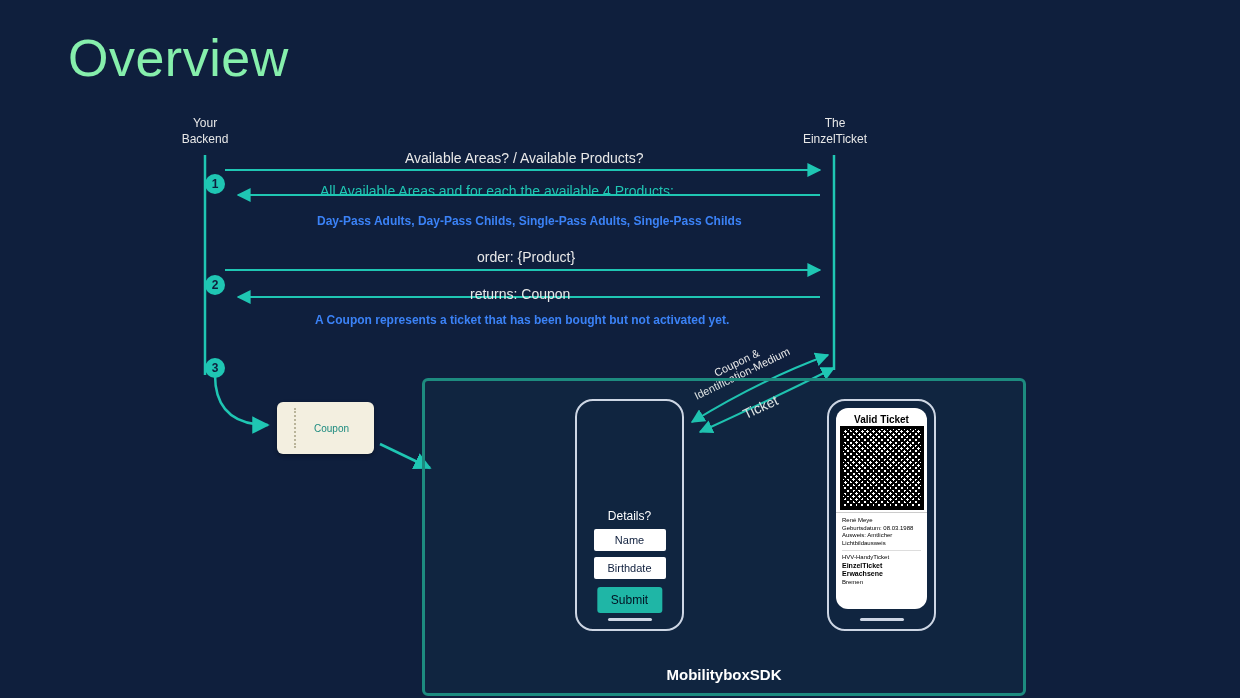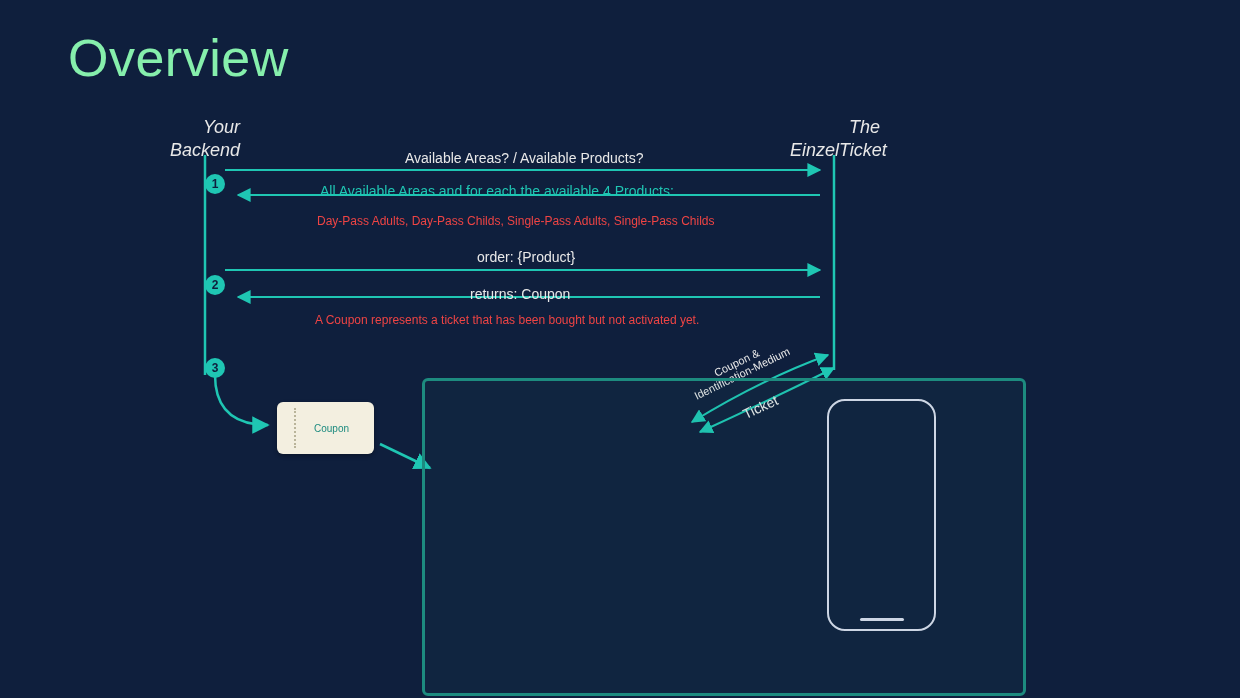--- a/index.html
+++ b/index.html
@@ -1,20 +1,20 @@
 <!DOCTYPE html>
 <html><head>
 <meta charset="utf-8">
 <style>
   html,body{margin:0;padding:0;width:1240px;height:698px;background:#0f1f3d;font-family:"Helvetica Neue",Arial,sans-serif;color:#fff;overflow:hidden;}
   .title{position:absolute;left:68px;top:28px;font-size:52px;font-weight:300;color:#86efac;letter-spacing:.5px;}
-  .lbl{position:absolute;font-size:18px;color:#e8e8e8;text-align:right;line-height:1.3;font-style:italic;}
+  .lbl{position:absolute;font-size:12px;color:#e8e8e8;text-align:center;line-height:1.3;}
   .step{position:absolute;width:20px;height:20px;border-radius:50%;background:#1fc6b3;color:#0f1f3d;font-size:12px;font-weight:600;display:flex;align-items:center;justify-content:center;}
   .msg{position:absolute;font-size:14px;color:#e8e8e8;}
-  .sub{position:absolute;font-size:12px;color:#ef4444;}
+  .sub{position:absolute;font-size:12px;color:#3b82f6;font-weight:bold;}
   svg.net{position:absolute;left:0;top:0;width:1240px;height:698px;pointer-events:none;}
   .coupon{position:absolute;left:277px;top:402px;width:97px;height:52px;background:#f3efe0;border-radius:6px;display:flex;align-items:center;justify-content:center;color:#1d8b7f;font-size:10px;box-shadow:0 2px 4px rgba(0,0,0,.3);}
   .coupon:before{content:"";position:absolute;left:17px;top:6px;bottom:6px;border-left:2px dotted #b9b49a;}
   .sdk{position:absolute;left:422px;top:378px;width:598px;height:312px;border:3px solid #1d8b7f;border-radius:6px;background:rgba(29,139,127,.06);}
   .sdk-title{position:absolute;left:0;right:0;bottom:10px;text-align:center;font-weight:700;font-size:15px;}
   .phone{position:absolute;top:18px;width:105px;height:228px;border:2px solid #cdd6e4;border-radius:18px;}
   .phone .bar{position:absolute;bottom:8px;left:50%;transform:translateX(-50%);width:44px;height:3px;background:#cdd6e4;border-radius:2px;}
   .p1{left:30px;}
   .p2{left:150px;}
   .p3{left:402px;}
@@ -78,16 +78,36 @@
 
 <div class="coupon">
     <span style="margin-left:12px">Coupon</span>
   </div>
 
 <div class="diag" style="left:687px;top:356px;transform:rotate(-26deg);white-space:pre-line;text-align:center;font-size:11px">Coupon &amp;
 Identification-Medium</div>
 <div class="diag" style="left:742px;top:399px;transform:rotate(-25deg);font-size:14px">Ticket</div>
 
 <div class="sdk">
-  <div class="phone p3">
+  <div class="phone p2">
+    <div style="position:absolute;top:108px;left:0;right:0;text-align:center;font-size:12px">Details?</div>
+    <div class="field" style="top:128px">Name</div>
+    <div class="field" style="top:156px">Birthdate</div>
+    <div class="btn" style="top:186px">Submit</div>
     <div class="bar"></div>
   </div>
+  <div class="phone p3">
+    <div class="ticket">
+      <h4>Valid Ticket</h4>
+      <div class="qr"></div>
+      <div class="tinfo">
+        <div>René Meye</div>
+        <div>Geburtsdatum: 08.03.1988</div>
+        <div>Ausweis: Amtlicher Lichtbildausweis</div>
+        <div style="margin-top:3px;border-top:1px solid #ddd;padding-top:3px">HVV-HandyTicket</div>
+        <b>EinzelTicket Erwachsene</b>
+        <div>Bremen</div>
+      </div>
+    </div>
+    <div class="bar"></div>
+  </div>
+  <div class="sdk-title">MobilityboxSDK</div>
 </div>
 
 </body></html>

